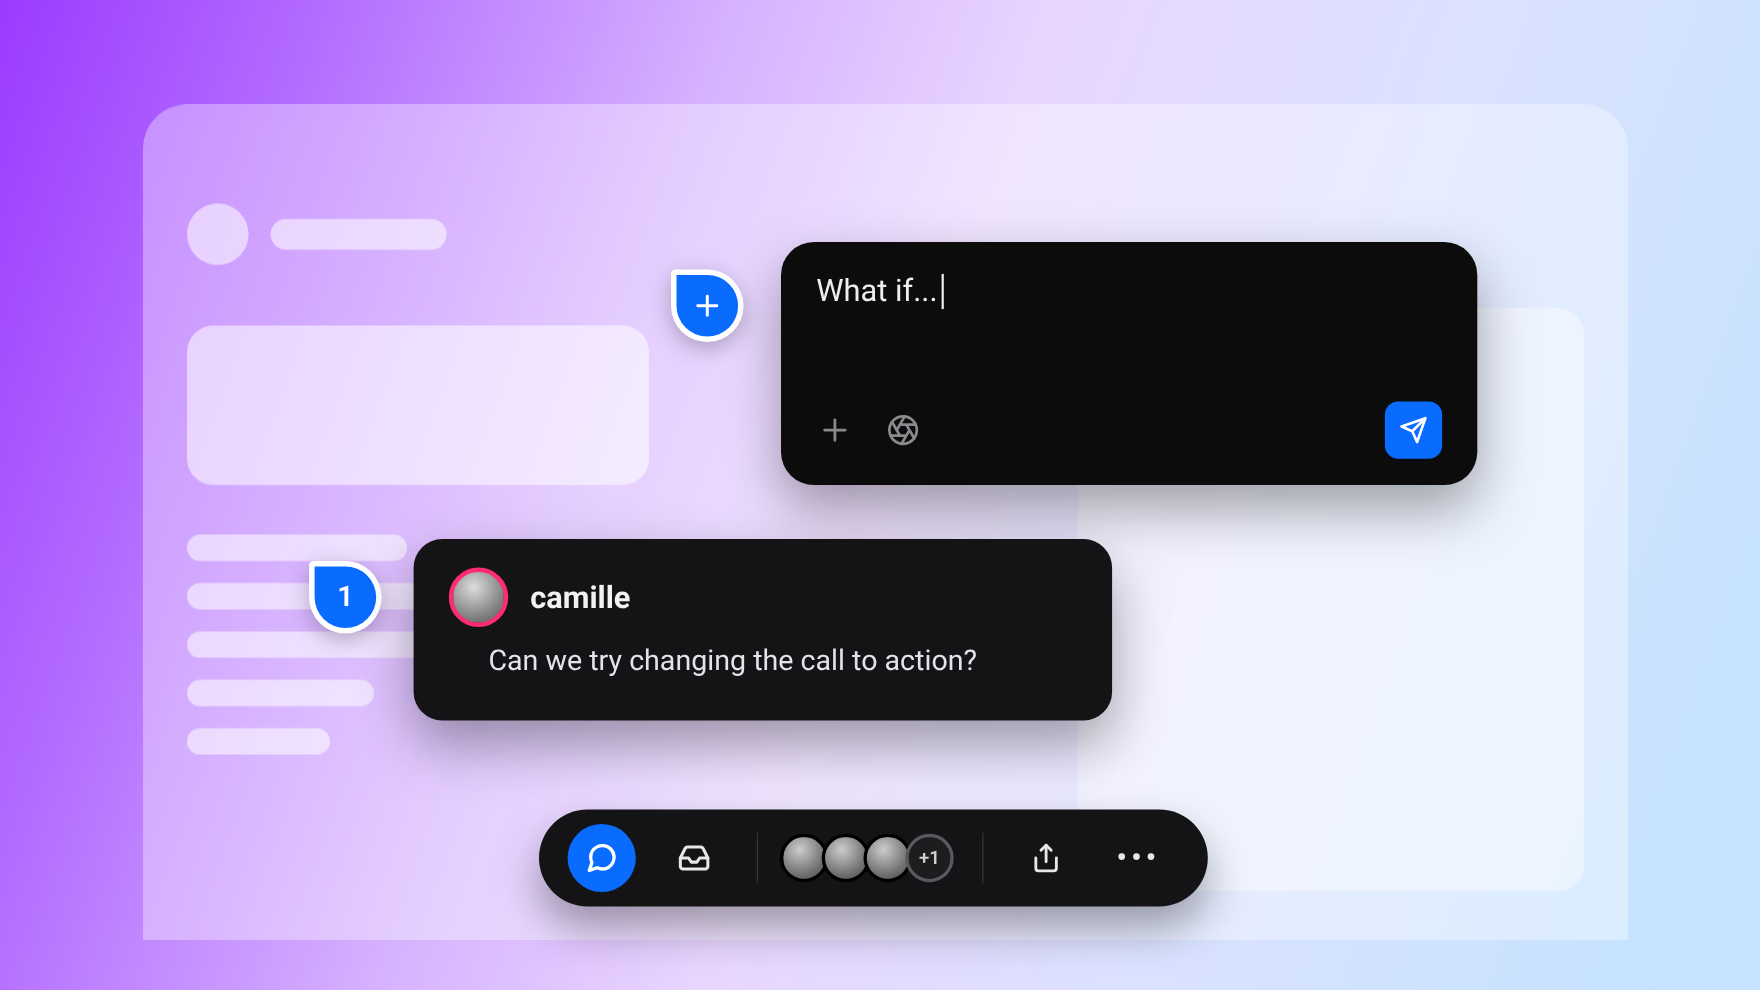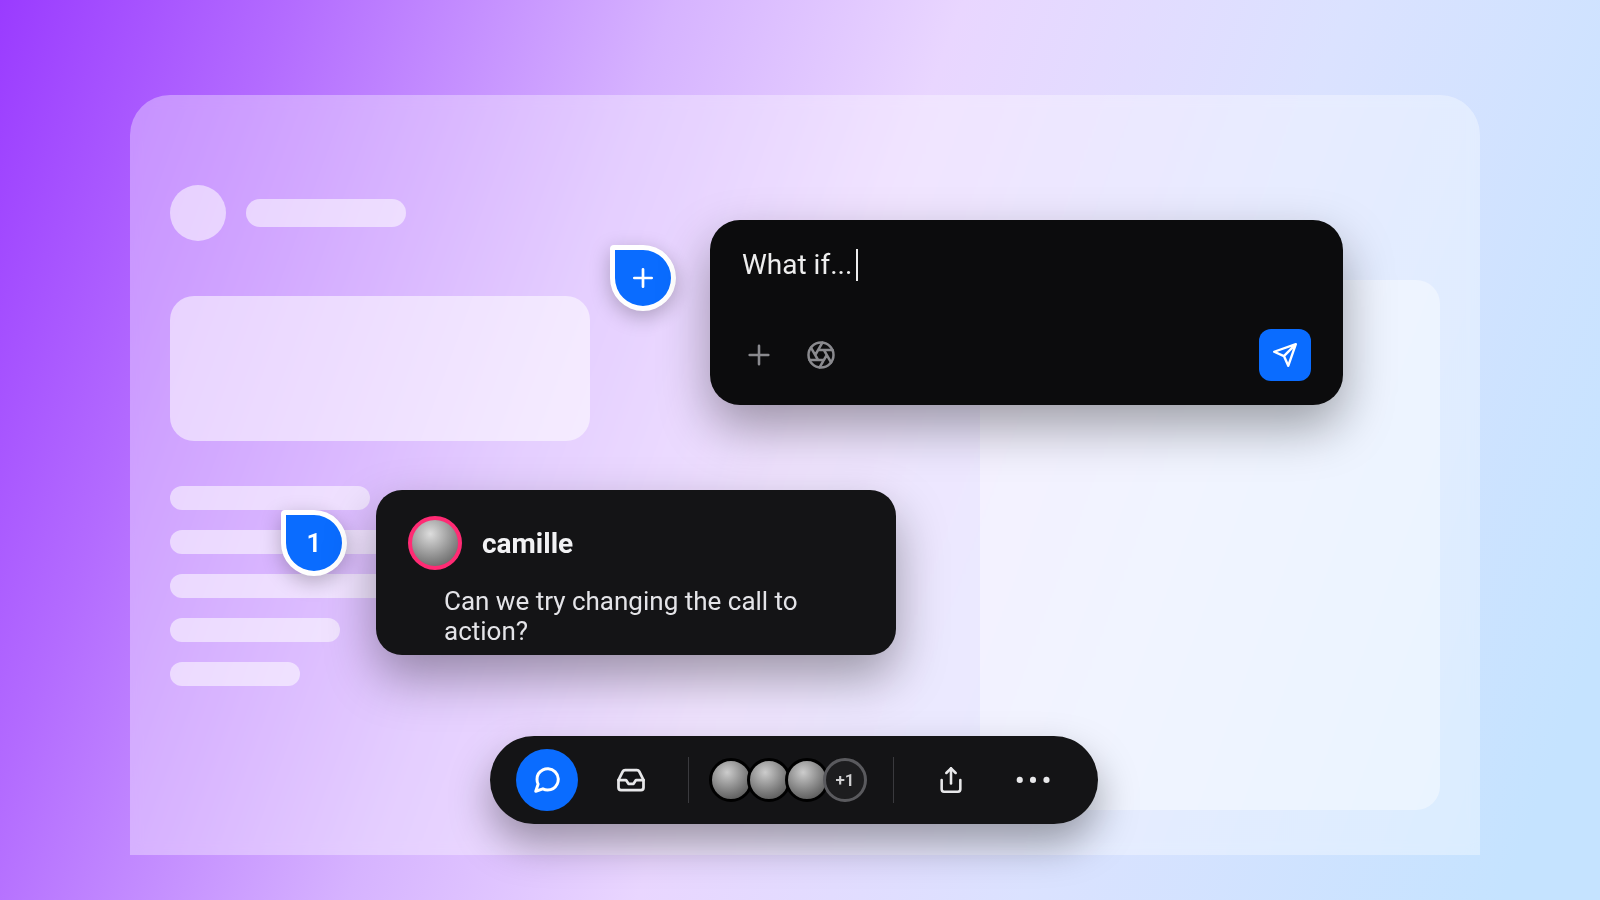--- a/index.html
+++ b/index.html
@@ -37,36 +37,36 @@
     display:flex; align-items:center; justify-content:center;
     color:#fff; font-weight:600; font-size:26px;
     box-shadow: 0 6px 20px rgba(0,0,0,0.25);
   }
   .pin.plus { left:610px; top:245px; }
   .pin.num  { left:281px; top:510px; }
 
   
   .composer {
     position:absolute; left:710px; top:220px;
-    width:633px; height:185px;
+    width:633px; height:221px;
     background:#0c0c0d; border-radius:30px;
     padding:28px 32px 24px;
     box-shadow: 0 22px 50px rgba(0,0,0,0.35);
     display:flex; flex-direction:column; justify-content:space-between;
   }
   .composer-text { color:#eee; font-size:28px; font-weight:400; display:flex; align-items:center;}
   .caret { display:inline-block; width:2px; height:32px; background:#eee; margin-left:4px;}
   .composer-actions { display:flex; align-items:center; gap:28px; }
   .icon-btn { width:34px; height:34px; display:flex; align-items:center; justify-content:center; color:#8a8a8e; }
   .send-btn { margin-left:auto; width:52px; height:52px; border-radius:12px; background:#0a6cff; display:flex; align-items:center; justify-content:center; }
 
   
   .comment {
     position:absolute; left:376px; top:490px;
-    width:520px; height:165px;
+    width:635px; height:165px;
     background:#141416; border-radius:26px;
     padding:26px 32px;
     box-shadow: 0 22px 50px rgba(0,0,0,0.35);
     color:#f2f2f4;
   }
   .comment-head { display:flex; align-items:center; gap:20px; margin-bottom:16px;}
   .avatar { width:54px; height:54px; border-radius:50%; border:4px solid #ff2b74;
             background: radial-gradient(circle at 40% 30%, #ddd, #888 60%, #555); }
   .comment-name { font-size:28px; font-weight:700; }
   .comment-body { font-size:26px; font-weight:400; color:#e4e4e8;margin-left:36px; }

